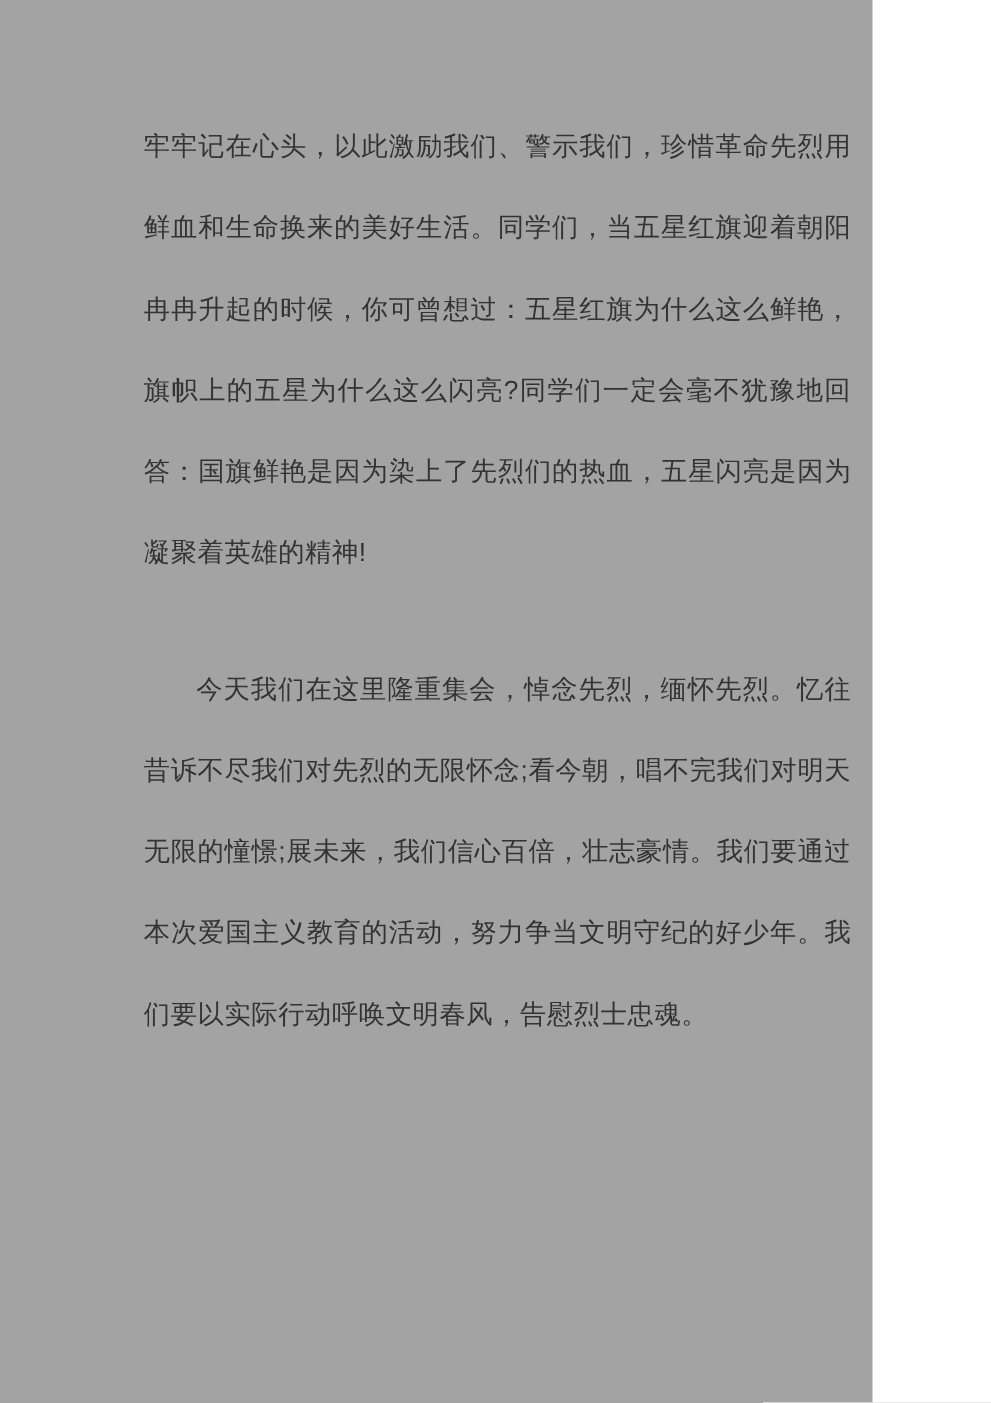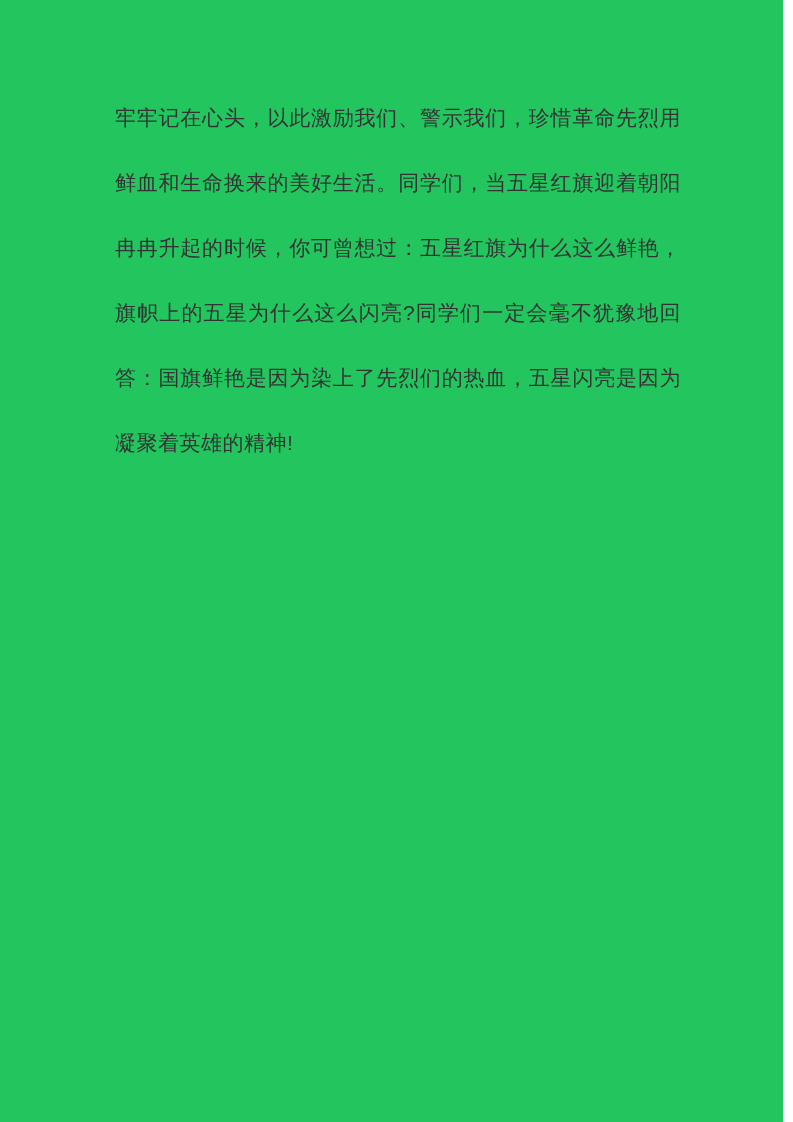--- a/index.html
+++ b/index.html
@@ -2,23 +2,23 @@
 <html><head>
   <meta charset="utf-8">
   <style>
     html, body {
       margin: 0;
       padding: 0;
       background: #ffffff;
     }
     .page {
       position: relative;
-      width: 783px;
+      width: 698px;
       height: 1122px;
-      background: #22c55e;
+      background: #a3a3a3;
       overflow: hidden;
     }
     .content {
       box-sizing: content-box;
       padding-top: 85px;
       padding-left: 115px;
       width: 566px;
       font-family: "Liberation Sans", "DejaVu Sans", sans-serif;
     }
     p.para {
@@ -33,14 +33,15 @@
     p.para.indent {
       text-indent: 2em;
     }
   </style>
 </head>
 <body>
 
 <div class="page">
   <div class="content" style="color: rgb(51, 51, 51);">
       <p class="para">牢牢记在心头，以此激励我们、警示我们，珍惜革命先烈用鲜血和生命换来的美好生活。同学们，当五星红旗迎着朝阳冉冉升起的时候，你可曾想过：五星红旗为什么这么鲜艳，旗帜上的五星为什么这么闪亮?同学们一定会毫不犹豫地回答：国旗鲜艳是因为染上了先烈们的热血，五星闪亮是因为凝聚着英雄的精神!</p>
+      <p class="para indent">今天我们在这里隆重集会，悼念先烈，缅怀先烈。忆往昔诉不尽我们对先烈的无限怀念;看今朝，唱不完我们对明天无限的憧憬;展未来，我们信心百倍，壮志豪情。我们要通过本次爱国主义教育的活动，努力争当文明守纪的好少年。我们要以实际行动呼唤文明春风，告慰烈士忠魂。</p>
     </div>
 </div>
 
 </body></html>

